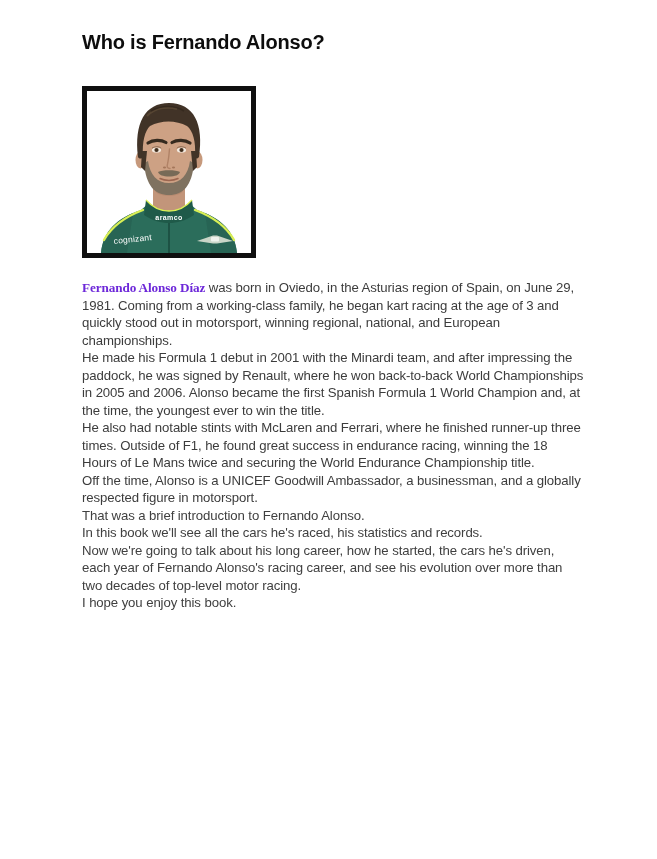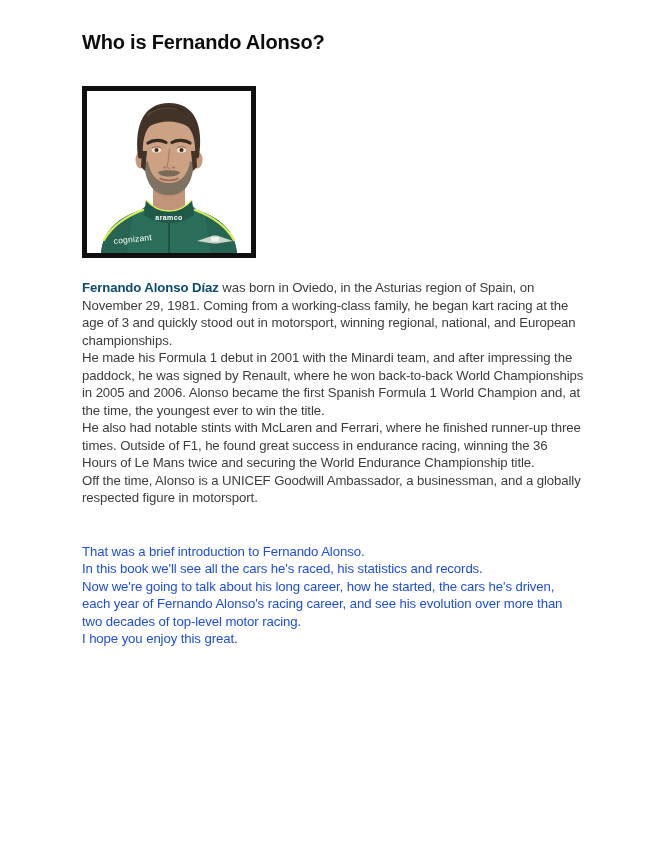--- a/index.html
+++ b/index.html
@@ -35,33 +35,33 @@
   }
   .bio-section {
     margin-top: 21px;
     width: 503px;
     font-size: 13.2px;
     line-height: 17.5px;
     color: #3c3c3c;
     letter-spacing: -0.1px;
   }
   .outro-section {
-    margin-top: 36px;
     width: 503px;
     font-size: 13.2px;
     line-height: 17.5px;
-    color: #1d4ed8;
+    color: #404040;
     letter-spacing: -0.1px;
   }
   .bio-section p, .outro-section p {
     margin: 0;
   }
   .bold-run {
     font-weight: 700;
-    color: #0c4a6e;
+    color: #6d28d9;
+    font-family: Liberation Serif, serif;
   }
   svg .suit-label {
     font-family: "Liberation Sans", sans-serif;
   }
 </style>
 </head>
 <body>
 
 <div class="page">
 
@@ -122,26 +122,26 @@
       <path d="M65 57.2 C68 55.2 72 55.2 74.2 57.2" stroke="#8a6a52" stroke-width="1" fill="none"></path>
       <path d="M89.8 57.2 C92 55.2 96 55.2 99 57.2" stroke="#8a6a52" stroke-width="1" fill="none"></path>
 
       <path d="M82.5 58 C82 64 81.5 69 80.5 73 C79.6 76 80.5 77.5 83 77.5" stroke="#b08266" stroke-width="1.4" fill="none" stroke-linecap="round"></path>
       <ellipse cx="77.5" cy="76.5" rx="1.6" ry="1" fill="#a4765a"></ellipse>
       <ellipse cx="86.5" cy="76.5" rx="1.6" ry="1" fill="#a4765a"></ellipse>
     </svg>
   </div>
 
   <div class="bio-section">
-    <p><span class="bold-run">Fernando Alonso Díaz</span><span> was born in Oviedo, in the Asturias region of Spain, on November 29, 1981. Coming from a working-class family, he began kart racing at the age of 3 and quickly stood out in motorsport, winning regional, national, and European championships.</span></p>
+    <p><span class="bold-run">Fernando Alonso Díaz</span><span> was born in Oviedo, in the Asturias region of Spain, on June 29, 1981. Coming from a working-class family, he began kart racing at the age of 3 and quickly stood out in motorsport, winning regional, national, and European championships.</span></p>
     <p><span>He made his Formula 1 debut in 2001 with the Minardi team, and after impressing the paddock, he was signed by Renault, where he won back-to-back World Championships in 2005 and 2006. Alonso became the first Spanish Formula 1 World Champion and, at the time, the youngest ever to win the title.</span></p>
-    <p><span>He also had notable stints with McLaren and Ferrari, where he finished runner-up three times. Outside of F1, he found great success in endurance racing, winning the 36 Hours of Le Mans twice and securing the World Endurance Championship title.</span></p>
+    <p><span>He also had notable stints with McLaren and Ferrari, where he finished runner-up three times. Outside of F1, he found great success in endurance racing, winning the 18 Hours of Le Mans twice and securing the World Endurance Championship title.</span></p>
     <p><span>Off the time, Alonso is a UNICEF Goodwill Ambassador, a businessman, and a globally respected figure in motorsport.</span></p>
   </div>
 
   <div class="outro-section">
     <p>That was a brief introduction to Fernando Alonso.</p>
     <p>In this book we'll see all the cars he's raced, his statistics and records.</p>
     <p>Now we're going to talk about his long career, how he started, the cars he's driven, each year of Fernando Alonso's racing career, and see his evolution over more than two decades of top-level motor racing.</p>
-    <p>I hope you enjoy this great.</p>
+    <p>I hope you enjoy this book.</p>
   </div>
 
 </div>
 
 </body></html>

